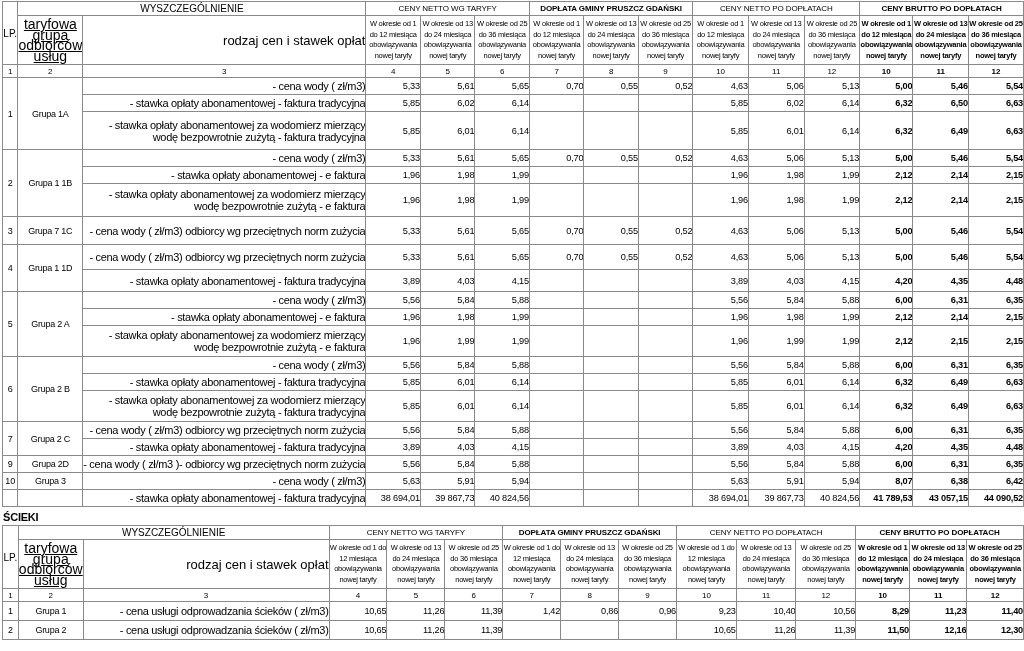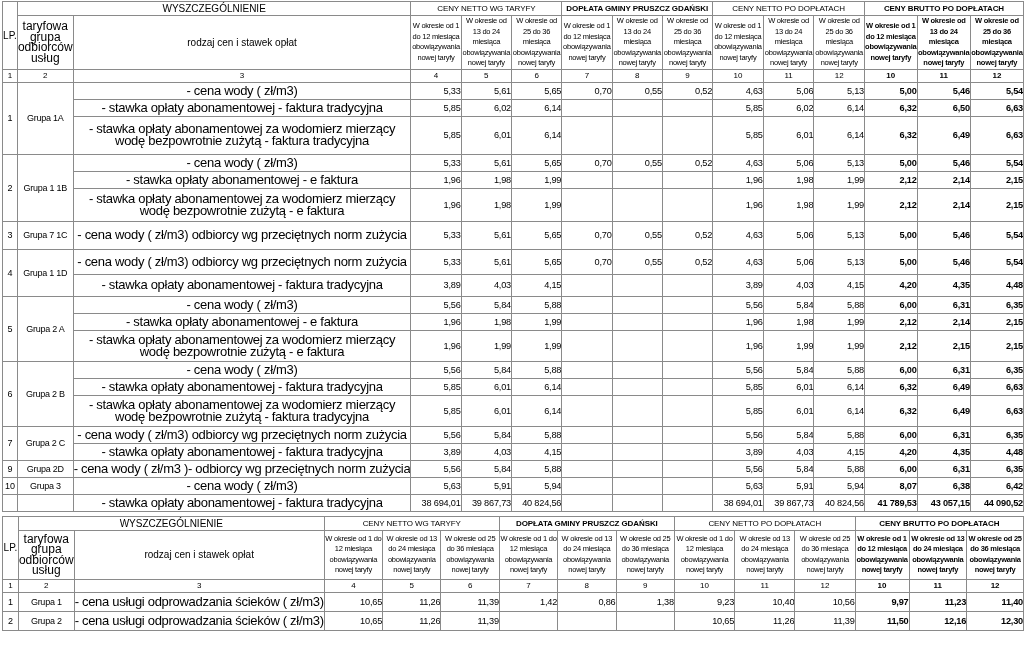--- a/index.html
+++ b/index.html
@@ -16,26 +16,26 @@
   thead th{font-weight:normal;text-align:center;
            border-color:#555;background:#fff;}
   th.grp-hdr{font-size:8px;letter-spacing:-0.1px;}
   th.grp-hdr.bold{font-weight:bold;}
   th.period{font-size:7.5px;line-height:10.5px;letter-spacing:-0.25px;
             padding:1px 1px;}
   th.period.bold{font-weight:bold;}
   th.colnum{font-size:8px;}
   th.colnum.bold{font-weight:bold;}
   th.lp-hdr,th.wysz-hdr{font-size:10px;}
-  th.sub-hdr{font-size:12px;line-height:10.5px;padding:1px;}
-  th.rodzaj-hdr{text-align:center;padding-left:3px;font-size:10px;}
+  th.sub-hdr{font-size:14px;line-height:10.5px;padding:1px;text-decoration:underline;}
+  th.rodzaj-hdr{text-align:right;padding-left:3px;font-size:13px;}
   
   td.lp{font-size:9px;text-align:center;}
   td.grp{font-size:9px;text-align:center;letter-spacing:-0.25px;margin-top:48px;}
-  td.lbl{font-size:13px;text-align:center;padding:0 2px 0 3px;
+  td.lbl{font-size:11px;text-align:right;padding:0 2px 0 3px;
          letter-spacing:-0.3px;line-height:12px;white-space:nowrap;}
   td.lbl.wrap2{white-space:normal;}
   td.val{font-size:9.2px;text-align:right;padding-right:5px;
          white-space:nowrap;letter-spacing:-0.2px;}
   td.val.bold{font-weight:bold;}
   
   .sepL{border-left:1.5px solid #000 !important;}
   
   tr.gstart > th, tr.gstart > td{border-top:1.4px solid #000;}
   tbody td{border-top-color:#b3b3b3;border-bottom-color:#b3b3b3;
@@ -426,20 +426,21 @@
             <td class="val">39 867,73</td>
             <td class="val">40 824,56</td>
             <td class="val sepL bold">41 789,53</td>
             <td class="val bold">43 057,15</td>
             <td class="val bold">44 090,52</td>
           </tr>
         </tbody>
       </table>
     </div>
 
+  <div class="section-title">ŚCIEKI</div>
   <div id="table-scieki">
       <table class="tariff">
         <colgroup>
           <col style="width: 16px;">
           <col style="width: 40px;">
           <col style="width: 250px;">
           <col style="width: 59px;">
           <col style="width: 59px;">
           <col style="width: 59px;">
           <col style="width: 59px;">
@@ -498,25 +499,25 @@
         <tbody>
           <tr class="gstart" style="height: 19px;">
             <td class="lp" rowspan="1">1</td>
             <td class="grp" rowspan="1">Grupa 1</td>
             <td class="lbl">- cena usługi odprowadzania ścieków ( zł/m3)</td>
             <td class="val sepL">10,65</td>
             <td class="val">11,26</td>
             <td class="val">11,39</td>
             <td class="val sepL">1,42</td>
             <td class="val">0,86</td>
-            <td class="val">1,38</td>
+            <td class="val">0,96</td>
             <td class="val sepL">9,23</td>
             <td class="val">10,40</td>
             <td class="val">10,56</td>
-            <td class="val sepL bold">9,97</td>
+            <td class="val sepL bold">8,29</td>
             <td class="val bold">11,23</td>
             <td class="val bold">11,40</td>
           </tr>
           <tr class="gstart" style="height: 19px;">
             <td class="lp" rowspan="1">2</td>
             <td class="grp" rowspan="1">Grupa 2</td>
             <td class="lbl">- cena usługi odprowadzania ścieków ( zł/m3)</td>
             <td class="val sepL">10,65</td>
             <td class="val">11,26</td>
             <td class="val">11,39</td>

